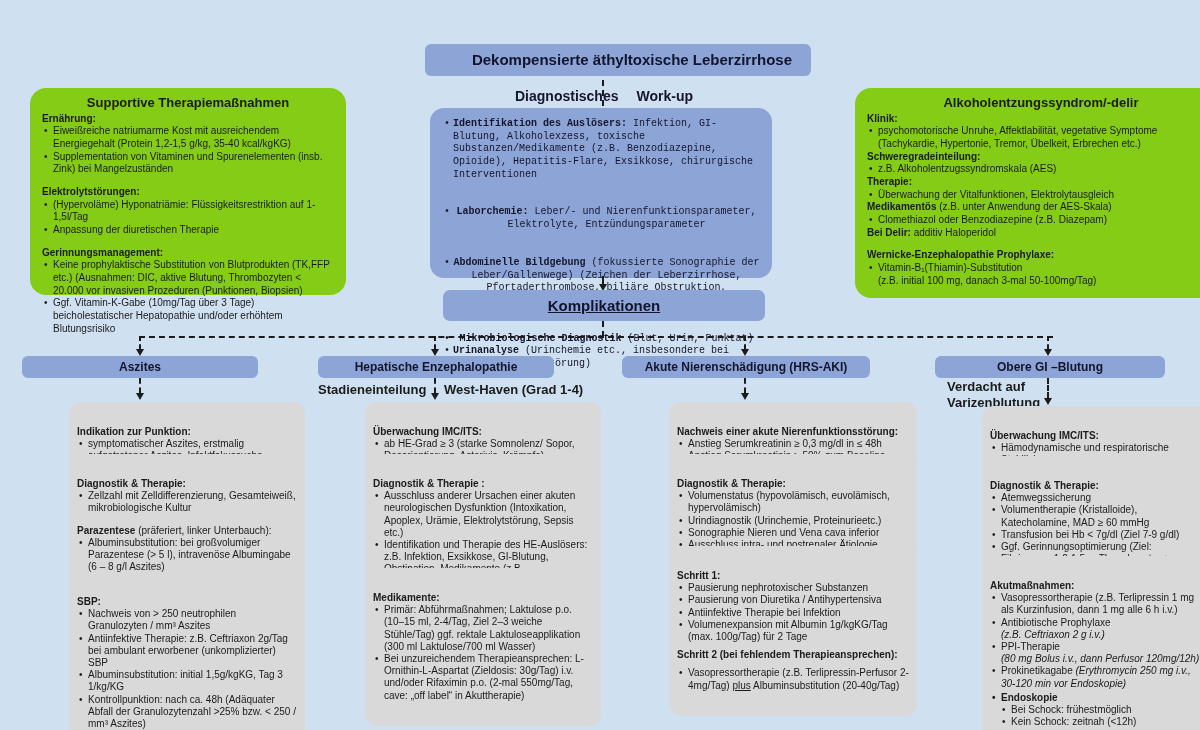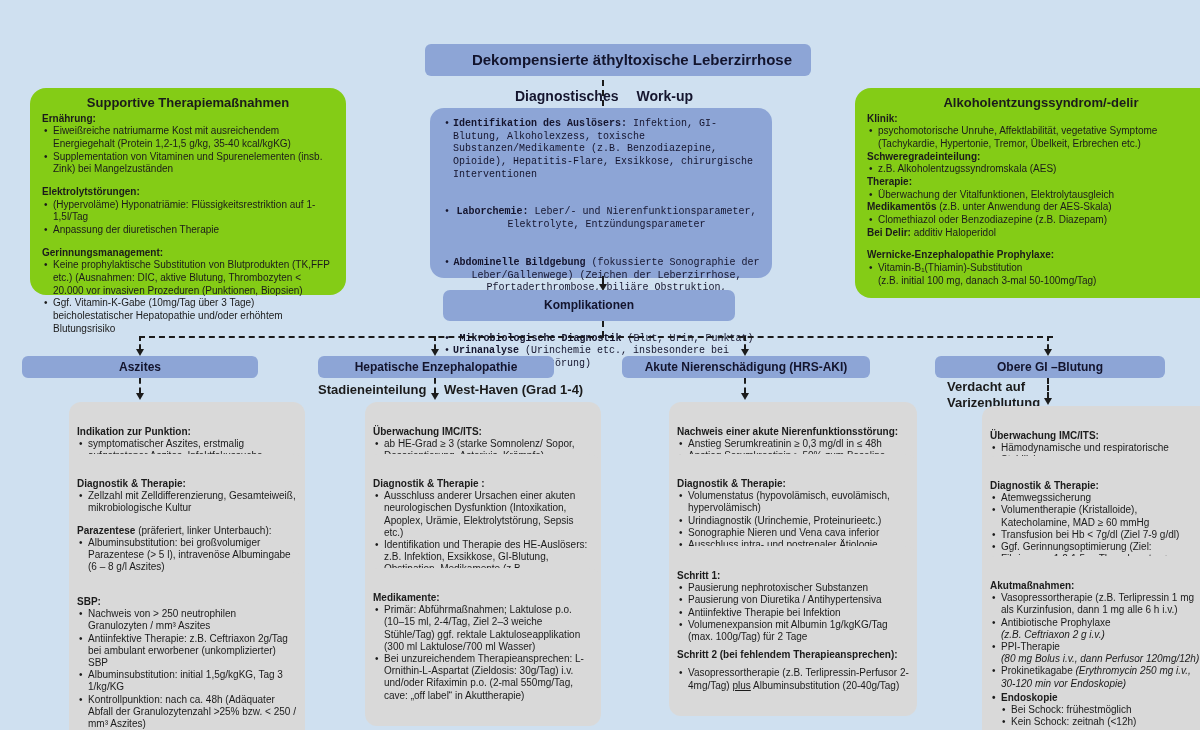--- a/index.html
+++ b/index.html
@@ -1,21 +1,21 @@
 <!DOCTYPE html>
 <html><head>
 <meta charset="utf-8">
 <style>
   html,body{margin:0;padding:0;}
   .canvas{position:relative;width:1200px;height:730px;background:#cfe0f0;
           font-family:"Liberation Sans",sans-serif;color:#1b1b1b;overflow:hidden;}
   .bbox{position:absolute;background:#8da5d6;color:#13142d;font-weight:bold;
         text-align:center;border-radius:7px;}
   .title-box{left:425px;top:44px;width:358px;height:32px;line-height:32px;font-size:15px;border-radius:6px;padding-left:28px;}
-  .kompl-box{left:443px;top:290px;width:292px;height:31px;line-height:31px;font-size:12px;}
+  .kompl-box{left:443px;top:290px;width:322px;height:31px;line-height:31px;font-size:15px;text-decoration:underline;}
   .colhead{top:356px;height:22px;line-height:22px;font-size:12px;border-radius:6px;}
   .workup-label{position:absolute;top:88px;left:404px;width:400px;text-align:center;
                 font-weight:bold;font-size:14px;color:#15152e;}
   .workup-label .wl{margin:0 9px;}
   .wbox{position:absolute;left:430px;top:108px;width:342px;height:170px;background:#8da5d6;
         border-radius:14px;padding:10px 12px;font-size:10px;line-height:1.27;color:#15152e;box-sizing:border-box;font-family:Liberation Mono, monospace;}
   .gbox{position:absolute;background:#84cc16;border-radius:16px;padding:7px 12px;
         font-size:10px;line-height:1.27;box-sizing:border-box;}
   .gbox2{position:absolute;background:#d9d9d9;border-radius:12px;padding:24px 8px;
          font-size:10px;line-height:1.22;box-sizing:border-box;margin-left:47px;}

